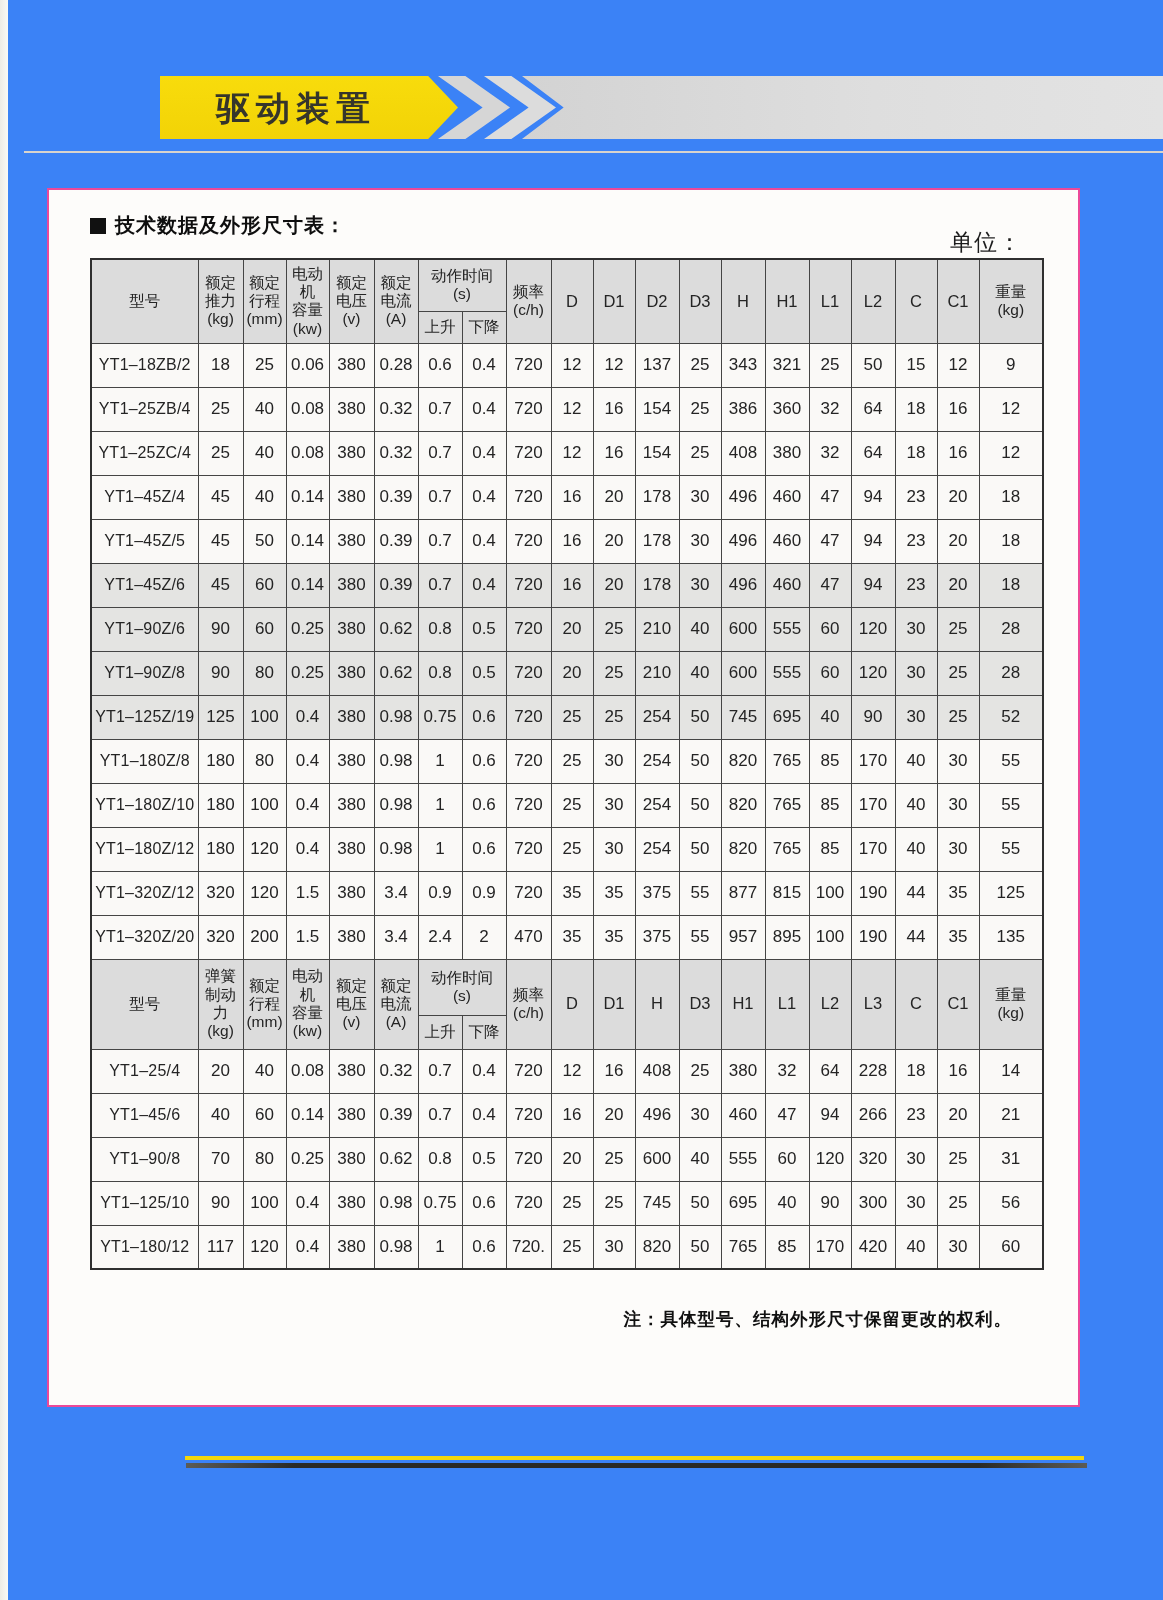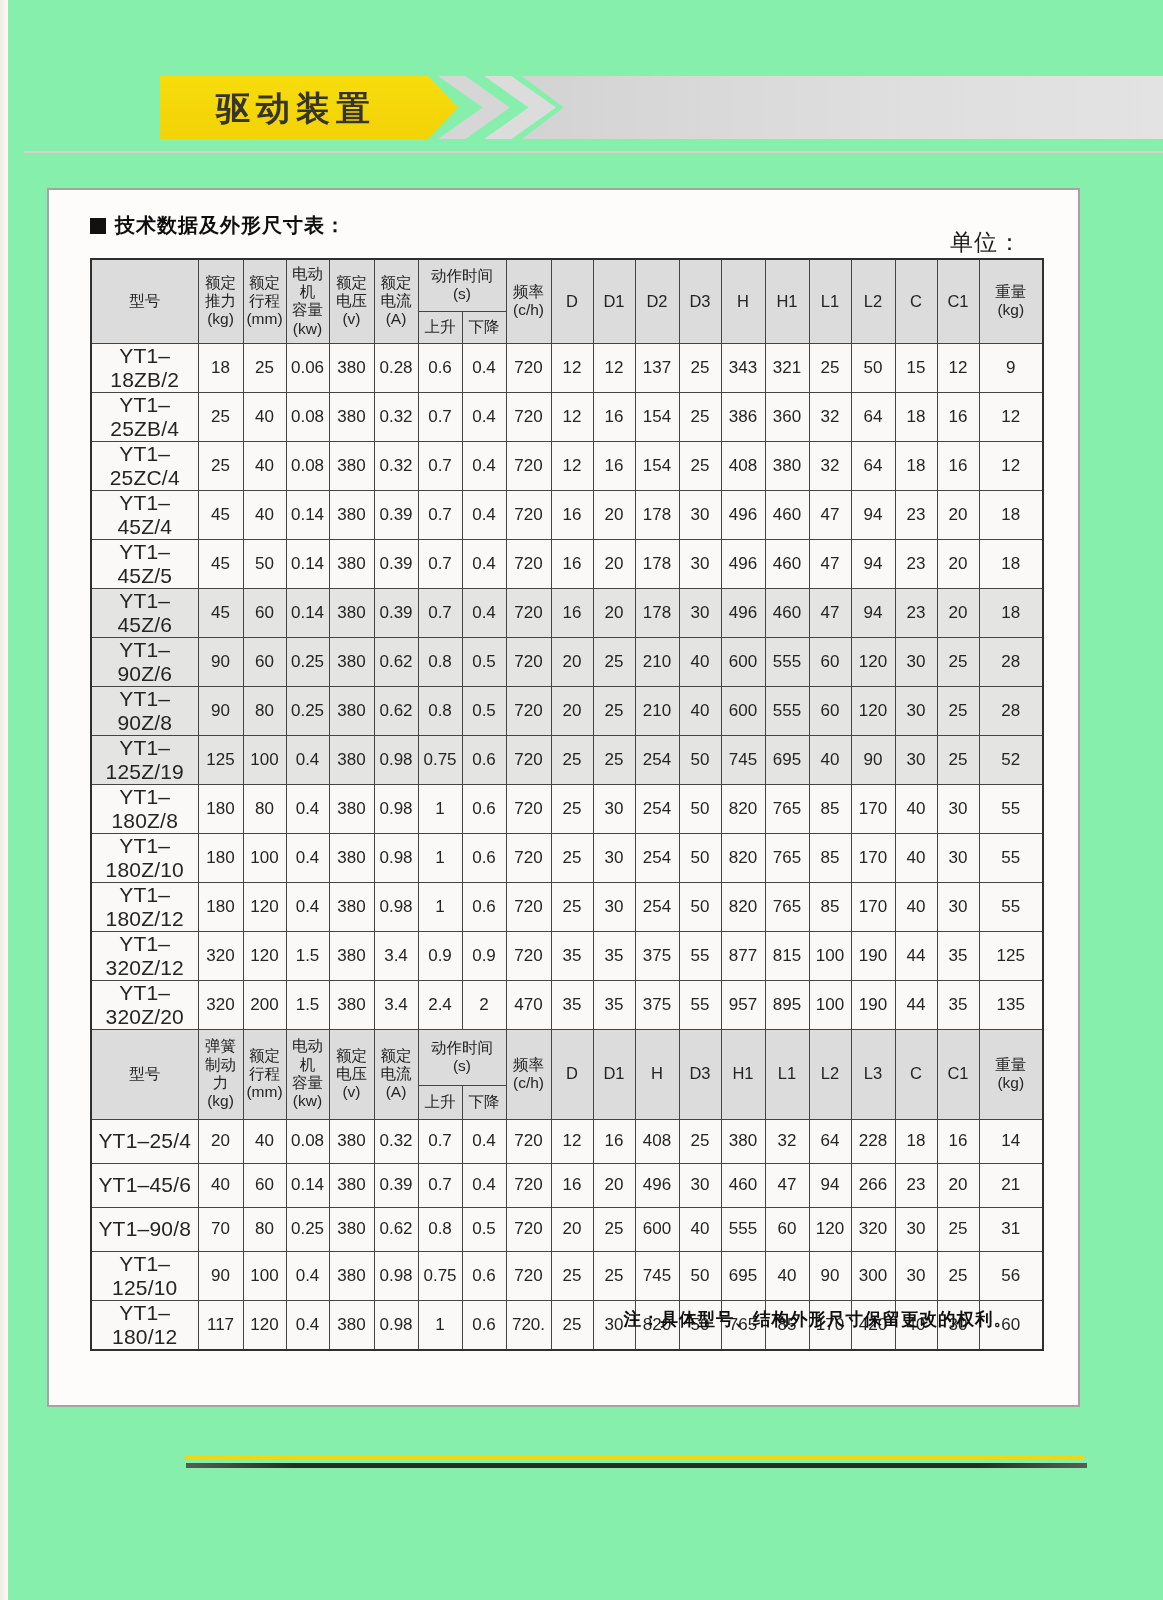--- a/index.html
+++ b/index.html
@@ -1,19 +1,19 @@
 <!DOCTYPE html>
 <html><head>
 <meta charset="utf-8">
 <style>
   * { margin:0; padding:0; box-sizing:border-box; }
   html,body { background:#e9e7e2; }
   .page {
     position:relative; width:1163px; height:1600px; margin:0 auto;
-    background:#86efac; overflow:hidden;
+    background:#3b82f6; overflow:hidden;
     font-family:"Liberation Sans","DejaVu Sans",sans-serif; color:#222;
   }
   .page-edge-left {
     position:absolute; left:0; top:0; width:8px; height:1600px;
     background:linear-gradient(90deg,#efece6,#fbf9f5); 
   }
   
   .banner-yellow {
     position:absolute; left:160px; top:76px; width:298px; height:63px;
     background:linear-gradient(180deg,#f8dc0c,#f2d306);
@@ -35,21 +35,21 @@
     background:linear-gradient(90deg,#d3d3d3,#dedede 55%,#e3e3e3);
     clip-path:polygon(0 0, 100% 0, 100% 100%, 0 100%, 6.5% 50%);
   }
   .banner-underline {
     position:absolute; left:24px; top:151px; width:1139px; height:2px;
     background:#d9d4cd;
   }
   
   .box {
     position:absolute; left:47px; top:188px; width:1033px; height:1219px;
-    background:#fdfcfa; border:2px solid #a3a3a3;
+    background:#fdfcfa; border:2px solid #ec4899;
   }
   .section-title-row {
     position:absolute; left:41px; top:22px;
     display:flex; align-items:center; gap:9px;
   }
   .bullet { width:16px; height:16px; background:#111; }
   .section-title { font-size:20px; font-weight:bold; color:#0e0e0e; letter-spacing:1px; }
   .unit-label {
     position:absolute; left:876px; top:37px; font-size:23px; color:#1c1c1c; letter-spacing:1px;margin-left:25px;
   }
@@ -64,21 +64,21 @@
     font-weight:normal; color:#242424; overflow:hidden; padding:0 1px;
   }
   tr.hdr-top    { height:52px; }
   tr.hdr-sub    { height:32px; }
   tr.hdr2-top   { height:56px; }
   tr.hdr2-sub   { height:34px; }
   tr.data-row   { height:44px; }
   .hdr-cell { background:#dcdcdc; font-size:15.5px; line-height:1.18; }
   .hdr-cell .ln { display:block; }
   .dim-cell { font-size:16.5px; }
-  td.model-cell { font-size:21px; background:#faf9f7; letter-spacing:0.2px; }
+  td.model-cell { font-size:16px; background:#faf9f7; letter-spacing:0.2px; }
   td.value-cell { font-size:17px; background:#faf9f7; }
   tr.shaded td.model-cell, tr.shaded td.value-cell { background:#e4e4e2; }
   
   .note {
     position:absolute; right:66px; top:1101px;
     font-size:17.5px; font-weight:bold; color:#101010; letter-spacing:1px;margin-top:16px;
   }
   
   .rule-yellow {
     position:absolute; left:185px; top:1456px; width:899px; height:4px;

